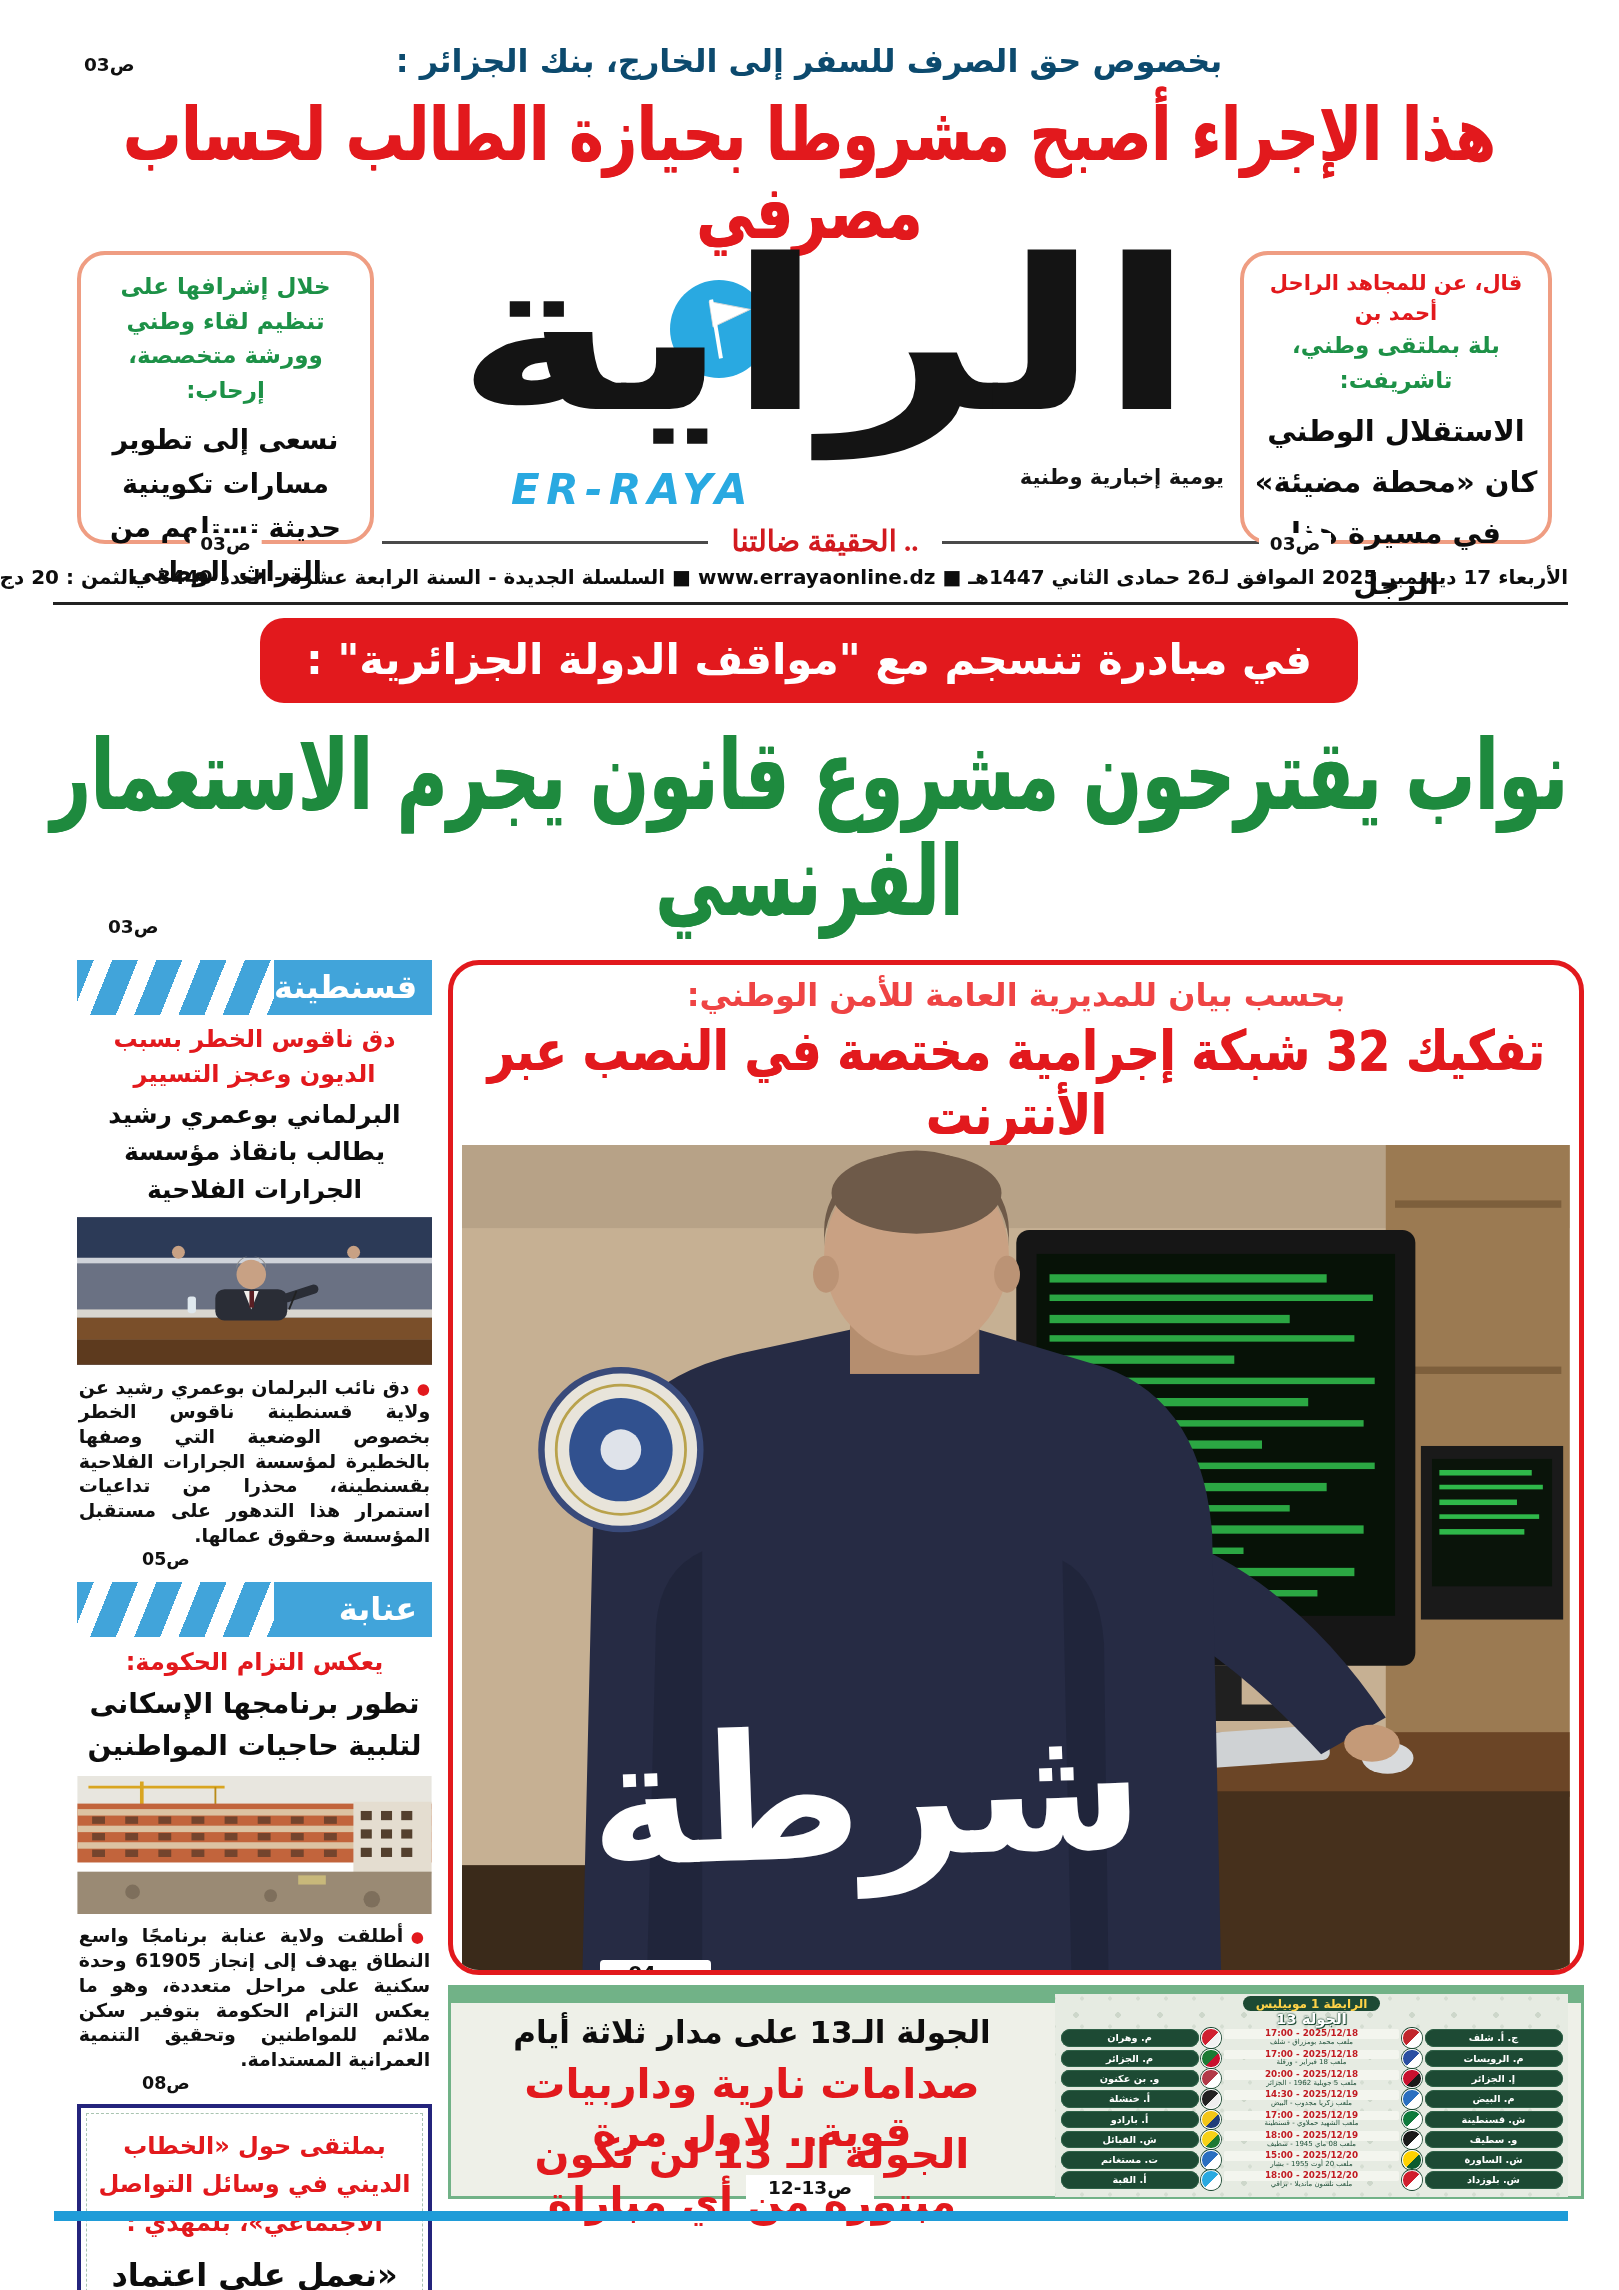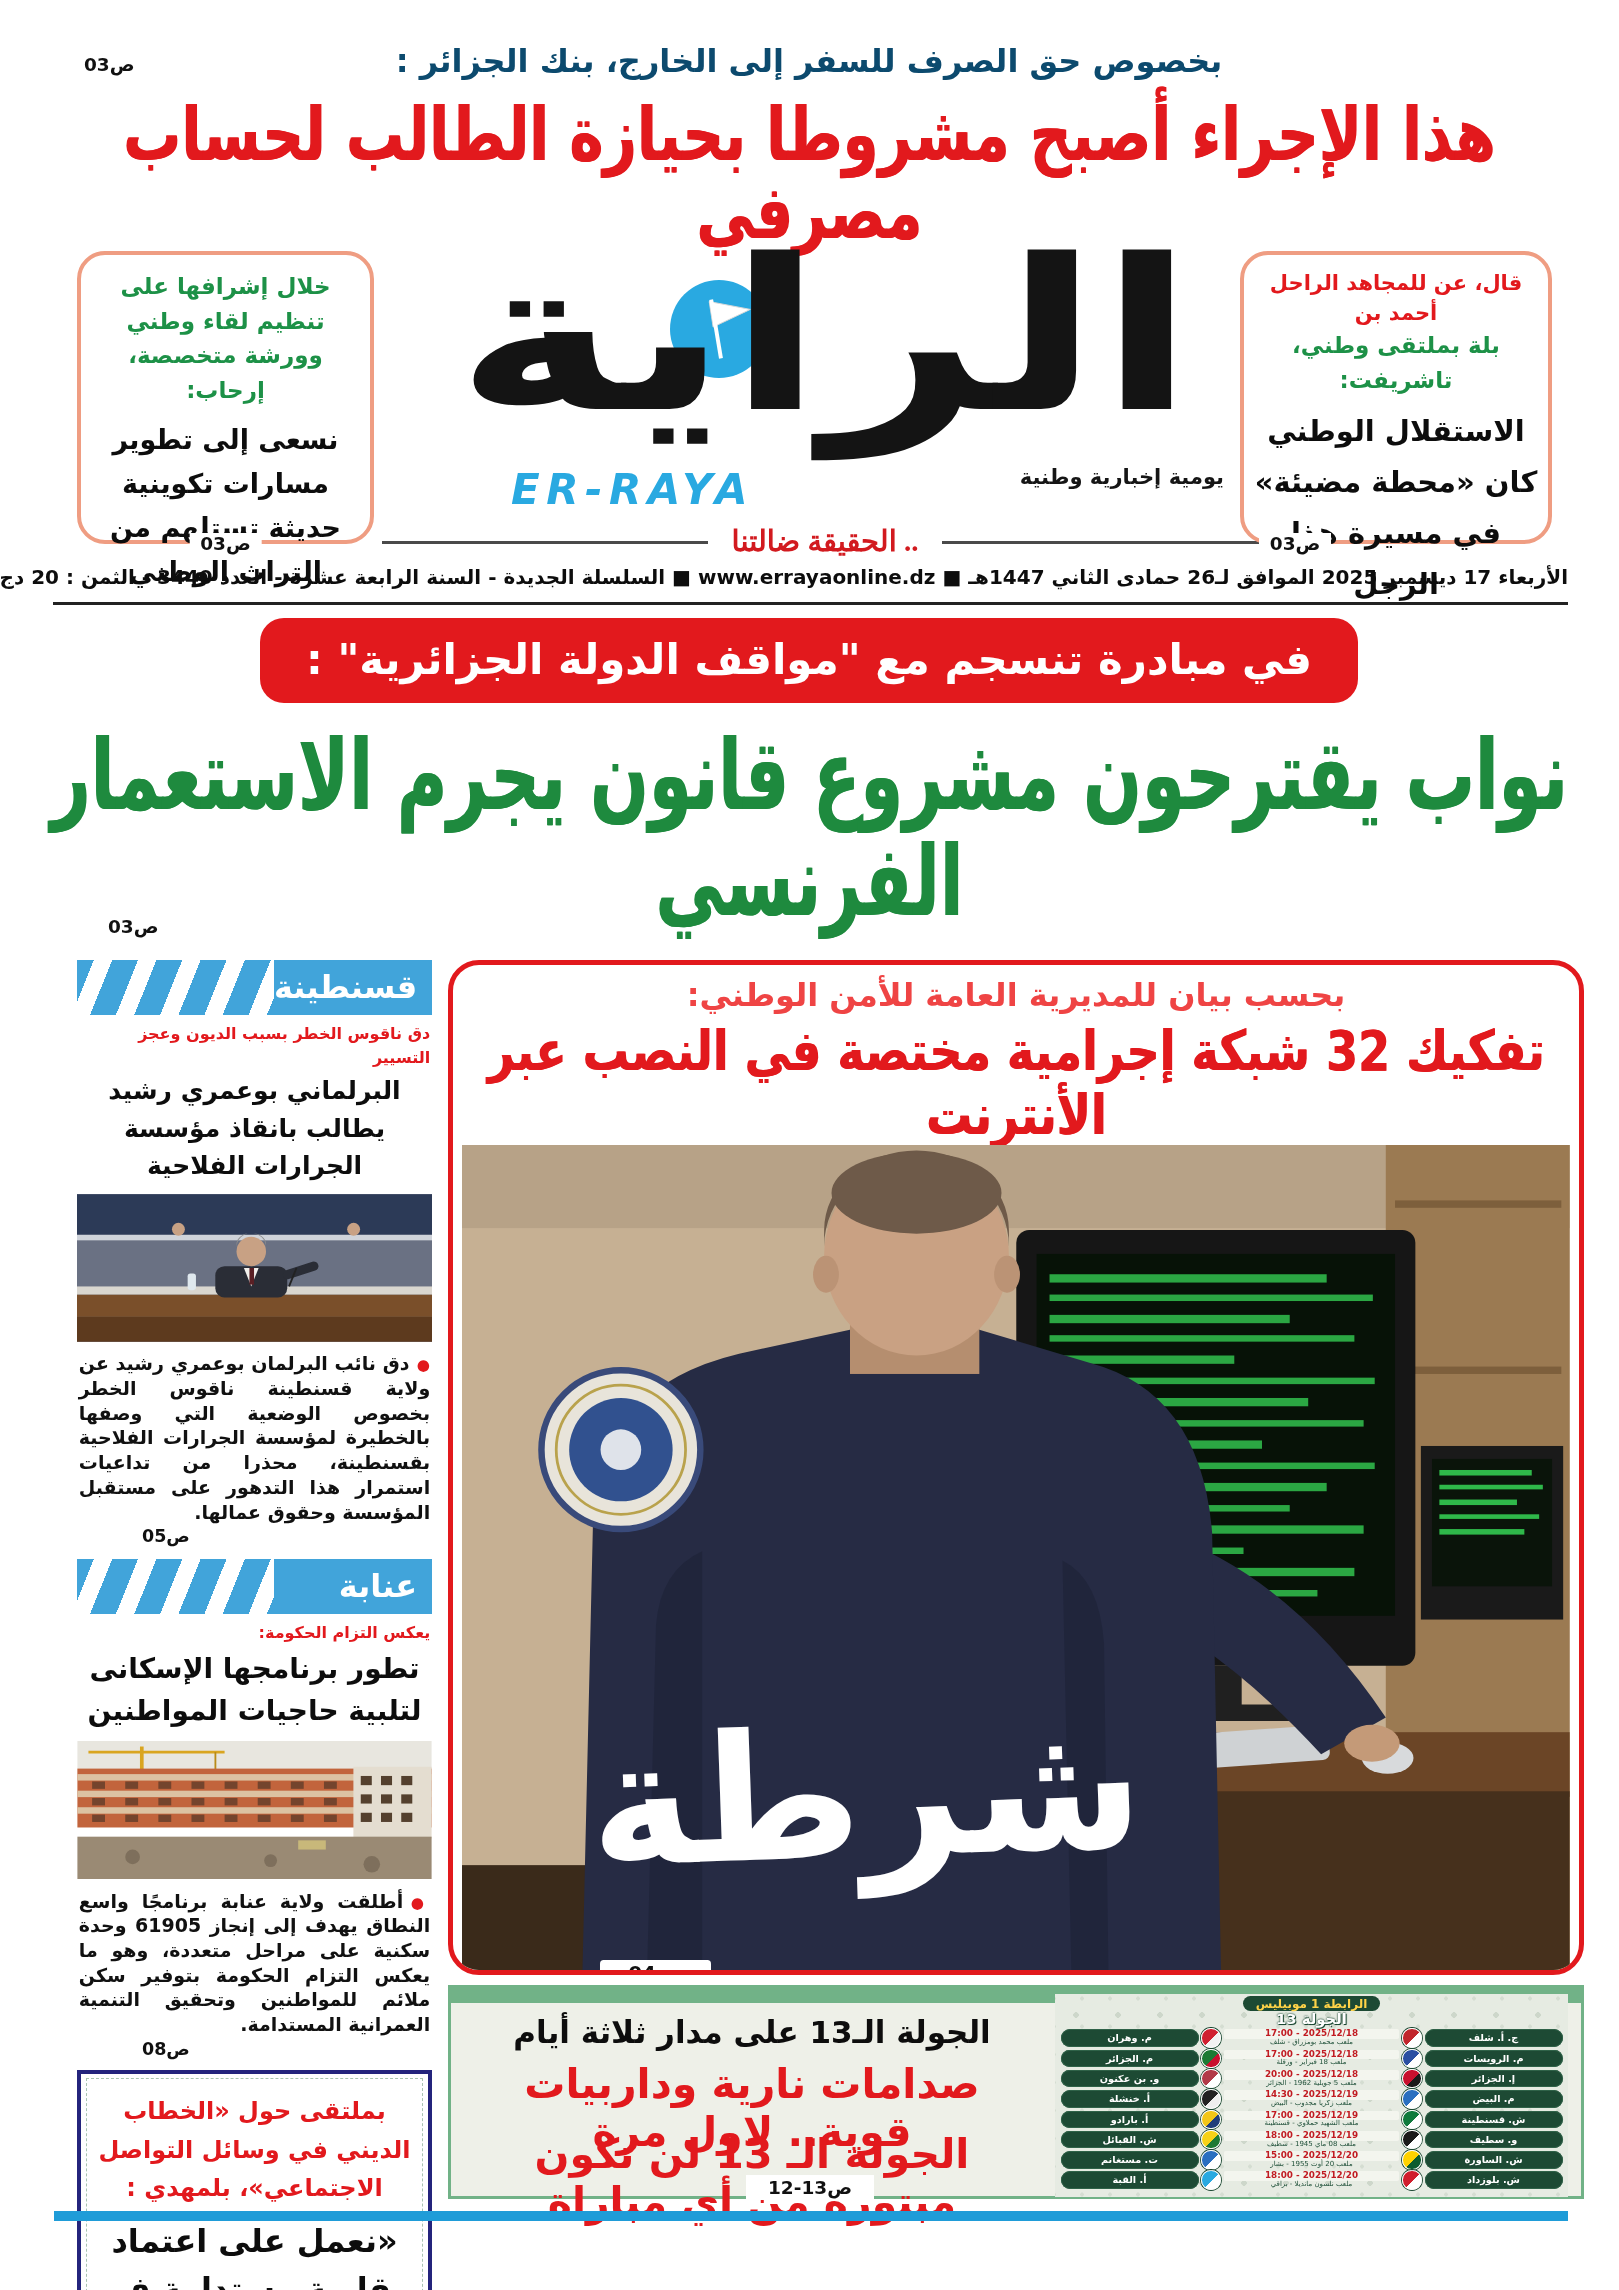--- a/index.html
+++ b/index.html
@@ -56,21 +56,21 @@
                    font-weight:bold;line-height:1.55;color:#0d0d0d;}
   .lead-standfirst .bullet::before{content:"●";color:#e2191d;margin-left:11px;font-size:0.85em;}
   .lead-pageref{position:absolute;top:916px;left:109px;font-size:18.5px;font-weight:bold;}
 
   
   .left-col{position:absolute;left:78px;top:960px;width:355px;}
   .sec-banner{height:55px;background:#41a4da;position:relative;overflow:hidden;}
   .sec-banner::before{content:"";position:absolute;left:-9.2px;top:0;bottom:0;width:58%;
       background:repeating-linear-gradient(112deg,rgba(255,255,255,0) 0 24px,#ffffff 24px 41px);}
   .sec-label{position:absolute;right:14.8px;top:0;line-height:54px;color:#fff;font-size:32px;font-weight:bold;}
-  .col-kicker{color:#e2191d;font-size:16px;font-weight:bold;line-height:1.45;margin:7.4px 1.8px 0;}
+  .col-kicker{color:#e2191d;font-size:24px;font-weight:bold;text-align:center;line-height:1.45;margin:7.4px 1.8px 0;}
   .col-headline{color:#0d0d0d;font-size:25px;font-weight:bold;text-align:center;line-height:1.5;margin:3.7px 0 0;}
   .col-photo{margin-top:9.2px;width:355px;display:block;}
   .col-body{font-size:19px;font-weight:bold;line-height:1.3;text-align:justify;margin:9.2px 1.8px 0;}
   .col-body .bullet::before{content:"●";color:#e2191d;margin-left:7.4px;font-size:0.8em;}
   .col-pageref{text-align:left;font-size:17.5px;font-weight:bold;margin:1.8px 0 0 65px;}
 
   .rel-box{margin-top:11px;border:4.6px solid #24247c;box-sizing:border-box;height:261px;position:relative;}
   .rel-inner{border:1.8px dashed #a9c4b1;margin:4.6px;height:239px;box-sizing:border-box;text-align:center;
              padding-top:13px;}
   .rel-kicker{color:#e2191d;font-size:24px;font-weight:bold;line-height:1.6;}

